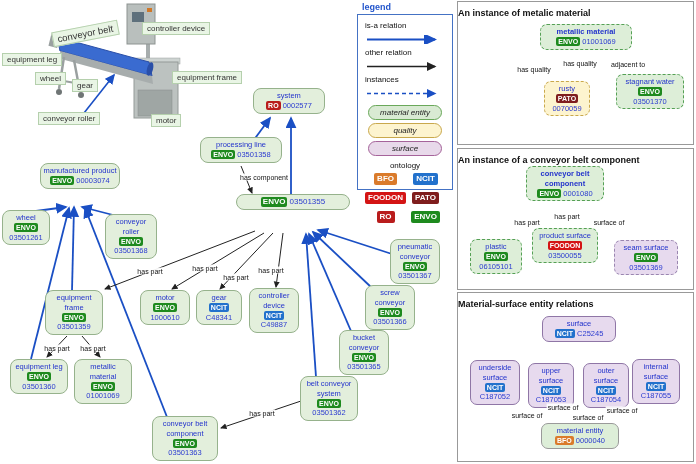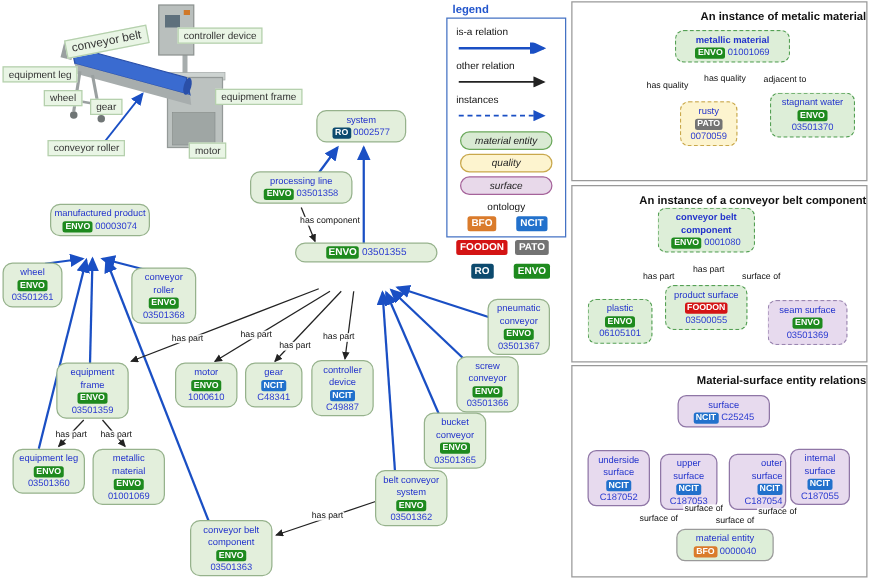--- a/index.html
+++ b/index.html
@@ -7,41 +7,41 @@
          font-family:"Liberation Sans",sans-serif;}
   svg.layer{position:absolute;left:0;top:0;pointer-events:none;}
   
   .node{position:absolute;box-sizing:border-box;background:#e3efdc;border:1px solid #96b28c;
         border-radius:8px;color:#2333cc;font:7.5px/1.3 "Liberation Sans",sans-serif;
         text-align:center;padding:2px 2px;}
   .node .nm{color:#2333cc;}
   .node .nid{color:#2b3bd0;}
   .badge{display:inline-block;color:#fff;font-weight:bold;padding:0 2px;border-radius:2px;
          font-size:7px;line-height:9px;}
-  .b-ENVO{background:#1e8a1e}.b-NCIT{background:#2271cc}.b-RO{background:#0c4a6e}
-  .b-PATO{background:#737373}.b-BFO{background:#da7b2b}.b-FOODON{background:#d41414}
+  .b-ENVO{background:#1e8a1e}.b-NCIT{background:#2271cc}.b-RO{background:#b91c1c}
+  .b-PATO{background:#7f1d1d}.b-BFO{background:#da7b2b}.b-FOODON{background:#d41414}
   .big .nm{font-weight:bold;font-size:11px;line-height:13px;}
   .big .nid{font-size:8px;}
   .big .badge{font-size:8px;line-height:10px;}
   .inst{border-style:dashed;border-width:1.5px;border-radius:7px;border-color:#55a055;background:#ddeed8;}
   .inst .nm.b{font-weight:bold;}
   .yellow{background:#fdf4cf;border-color:#c9a84c;}
   .purple{background:#e7daee;border-color:#9a86b0;}
   .psolid{border-style:solid;border-width:1px;border-color:#8f76a6;background:#e7daee;border-radius:7px;}
   .gsolid{border-style:solid;border-width:1px;border-color:#9a9a9a;background:#ddeed8;border-radius:7px;}
   
   .elabel{position:absolute;transform:translate(-50%,-50%);font:7px "Liberation Sans",sans-serif;
           color:#111;background:rgba(255,255,255,.92);padding:0 1px;white-space:nowrap;}
   
   .plabel{position:absolute;background:#e9f5e5;border:1px solid #b5d0ad;color:#333;
           font:8px "Liberation Sans",sans-serif;padding:1px 4px;white-space:nowrap;}
   .plabel.rot{transform:rotate(-11deg);font-size:9.5px;}
   
   .panel{position:absolute;box-sizing:border-box;background:#fff;border:1px solid #999;}
-  .ptitle{font:bold 9px "Liberation Sans",sans-serif;color:#111;text-align:right;margin-top:6px;}
+  .ptitle{font:bold 9px "Liberation Sans",sans-serif;color:#111;text-align:left;margin-top:6px;}
   
   #legend-title{position:absolute;left:362px;top:2px;font:bold 9px "Liberation Sans",sans-serif;color:#2255cc;}
   #legend-box{position:absolute;left:357px;top:14px;width:96px;height:176px;box-sizing:border-box;
               border:1.5px solid #4472c4;background:#fff;padding:6px 7px 0 7px;}
   .lrow{font:8px "Liberation Sans",sans-serif;color:#111;}
   .pill{display:block;width:72px;margin:3px auto;text-align:center;font:italic 8px "Liberation Sans",sans-serif;
         color:#222;border-radius:8px;padding:2px 0;border:1px solid;}
   .pill.green{background:#d9ead3;border-color:#6aa85a;}
   .pill.yel{background:#fdf4cf;border-color:#c9a84c;}
   .pill.pur{background:#e8d9ea;border-color:#a5639a;}
@@ -328,21 +328,21 @@
   <div class="node psolid" style="left:470px;top:360px;width:50px;">
     <div class="nm">underside surface</div>
     <div><span class="badge b-NCIT">NCIT</span></div>
     <div class="nid">C187052</div>
   </div>
   <div class="node psolid" style="left:528px;top:363px;width:46px;">
     <div class="nm">upper surface</div>
     <div><span class="badge b-NCIT">NCIT</span></div>
     <div class="nid">C187053</div>
   </div>
-  <div class="node psolid" style="left:583px;top:363px;width:46px;text-align:right;">
+  <div class="node psolid" style="left:583px;top:363px;width:46px;">
     <div class="nm">outer surface</div>
     <div><span class="badge b-NCIT">NCIT</span></div>
     <div class="nid">C187054</div>
   </div>
   <div class="node psolid" style="left:632px;top:359px;width:48px;text-align:center;">
     <div class="nm">internal surface</div>
     <div><span class="badge b-NCIT">NCIT</span></div>
     <div class="nid">C187055</div>
   </div>
   <div class="node gsolid" style="left:541px;top:423px;width:78px;">

